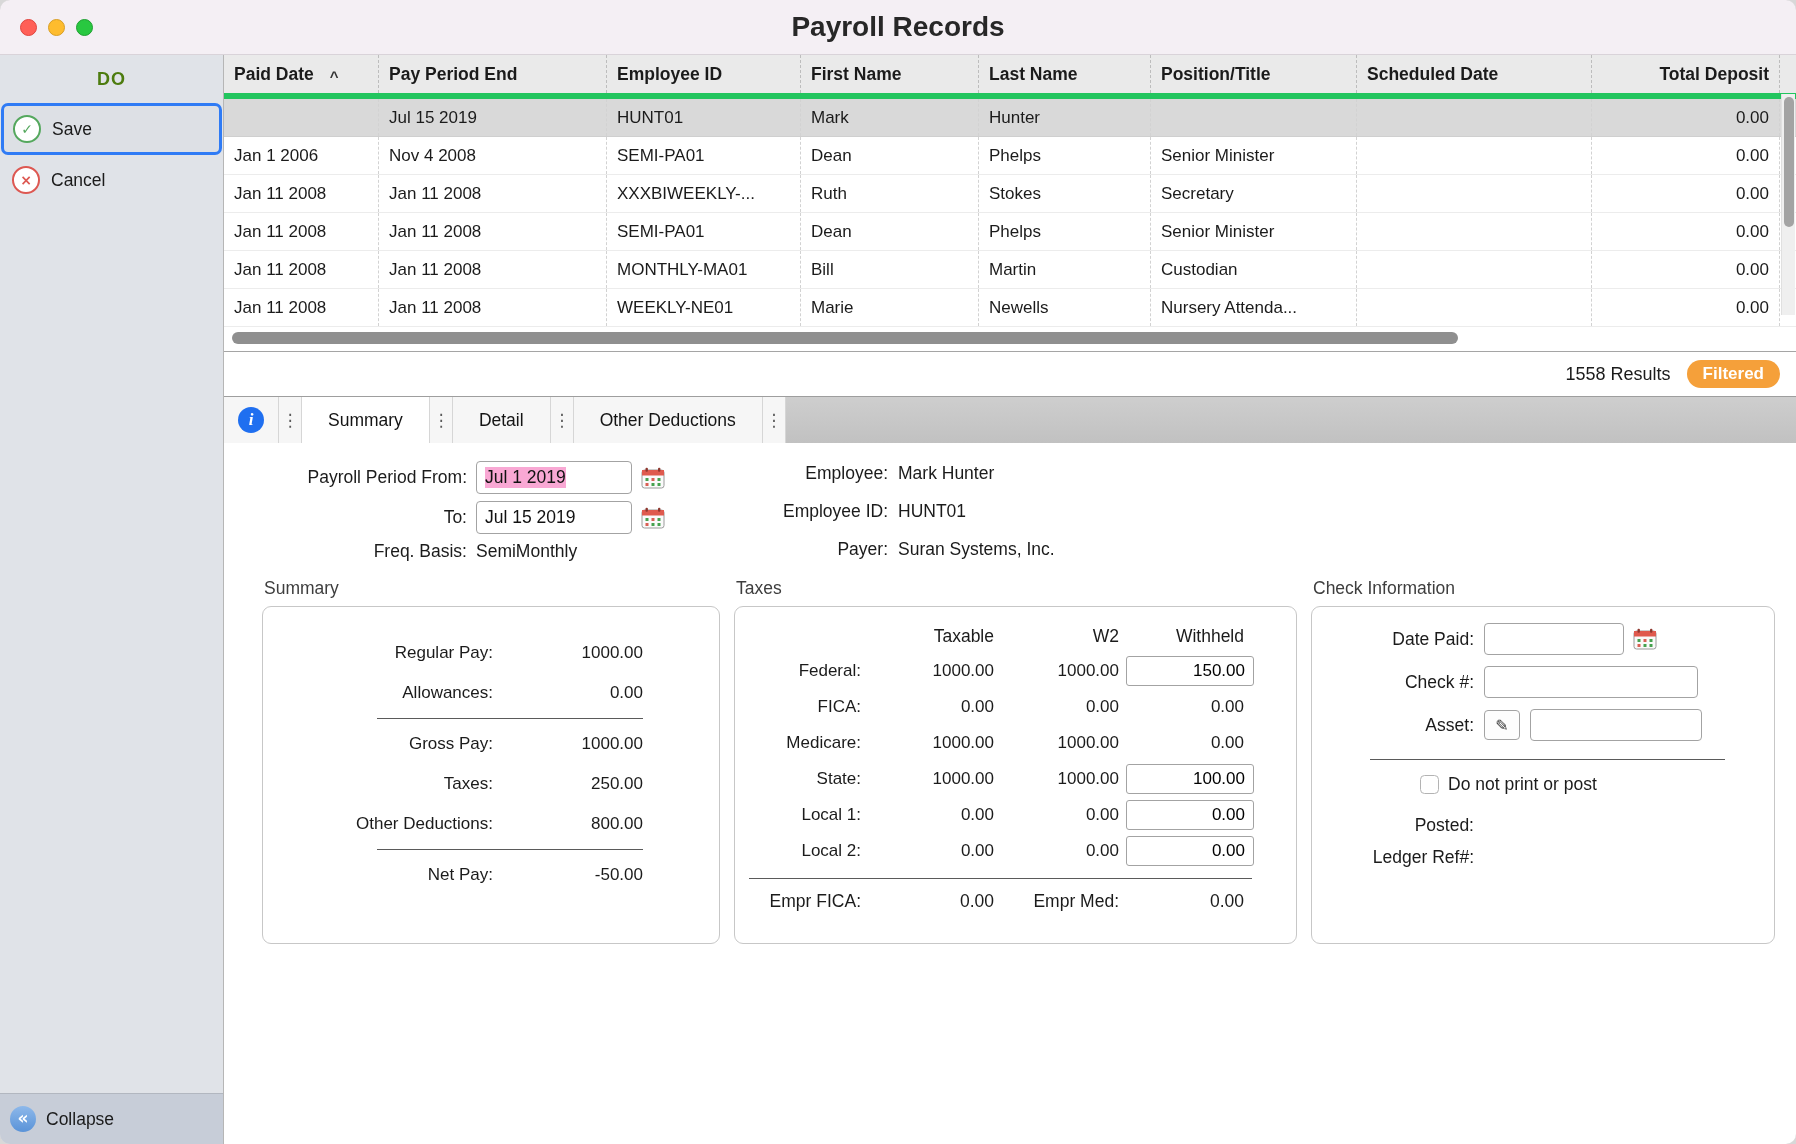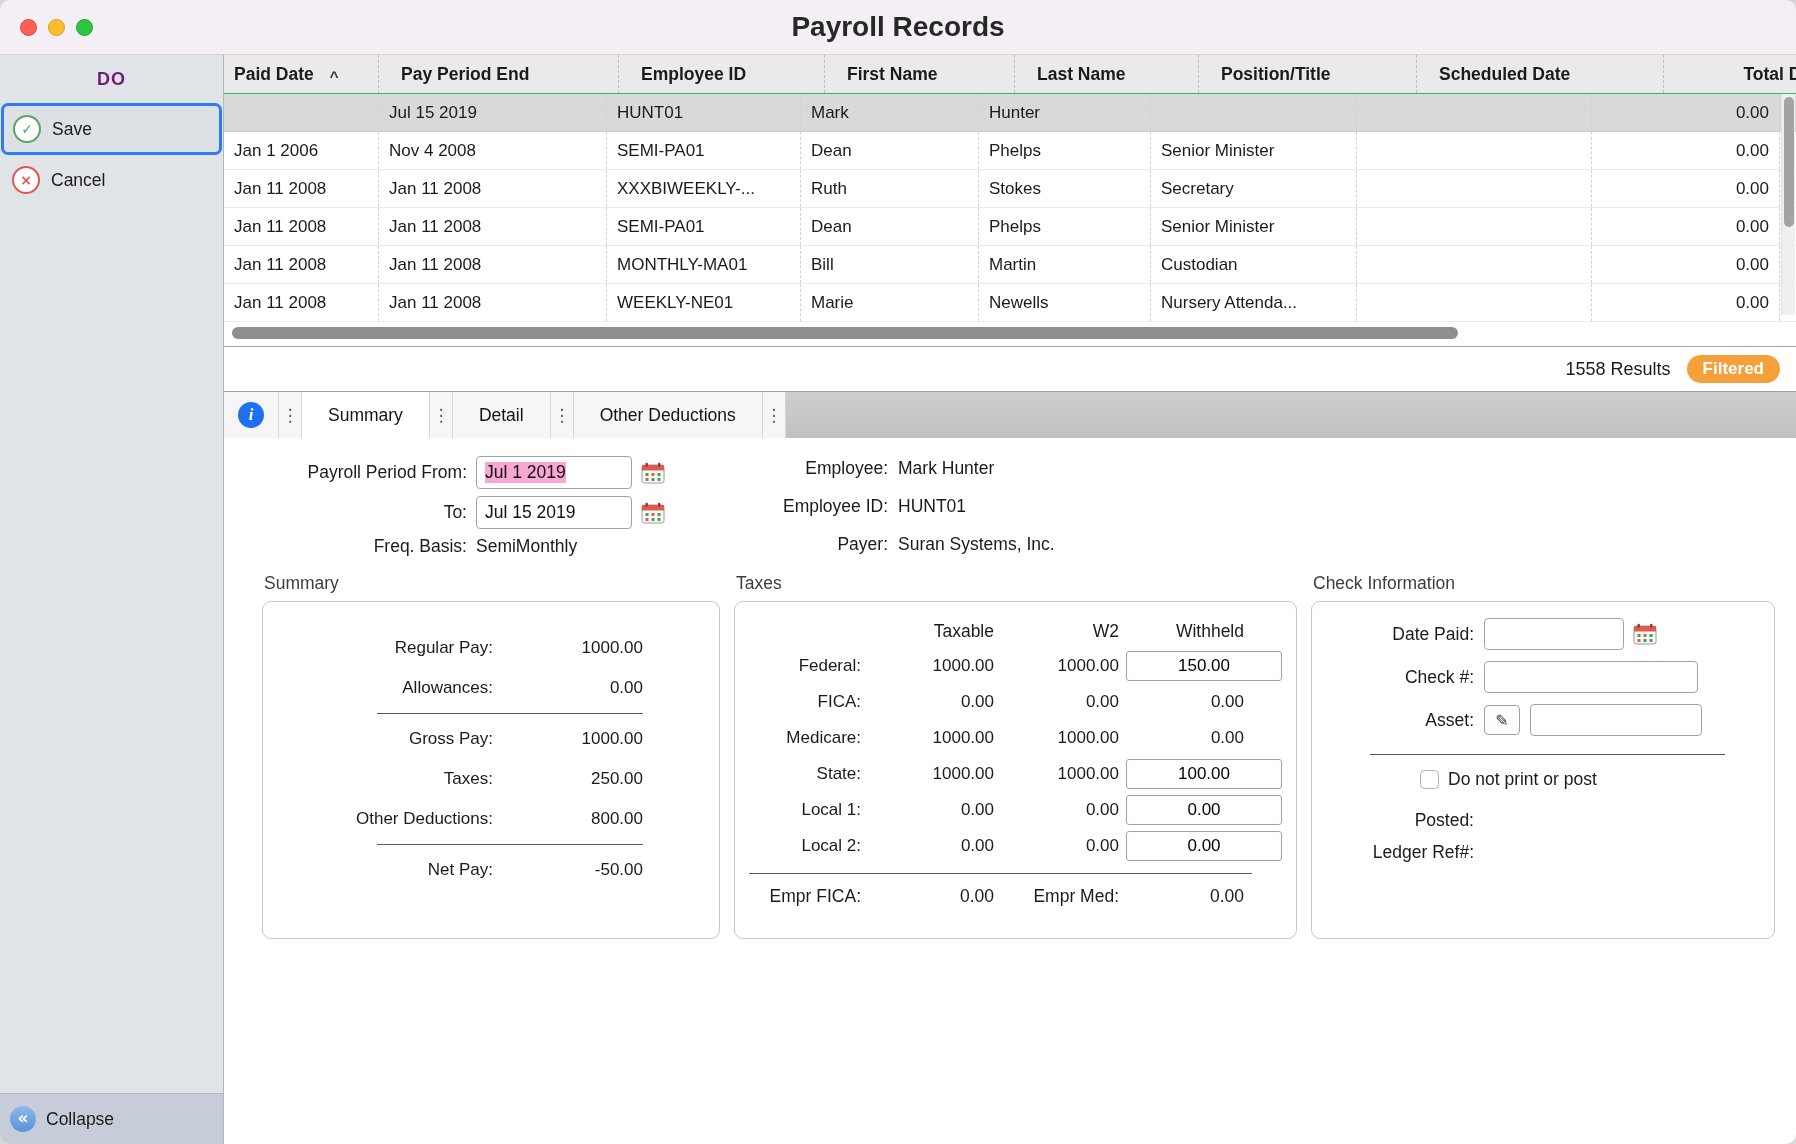--- a/index.html
+++ b/index.html
@@ -19,37 +19,37 @@
   .light.yellow{background:#febc2e;border:1px solid #d89e24;}
   .light.green{background:#28c840;border:1px solid #1f9f31;}
   .win-title{position:absolute;left:0;right:0;text-align:center;font-weight:700;font-size:28px;color:#272727;}
 
   
   .body{display:flex;height:calc(100% - 55px);}
   .sidebar{width:223px;min-width:223px;background:#e0e3e8;border-right:1px solid #b6b6b6;position:relative;}
   .main{flex:1;min-width:0;background:#fff;display:flex;flex-direction:column;position:relative;}
 
   
-  .do-header{margin-top:14px;height:34px;text-align:center;font-weight:700;font-size:18px;letter-spacing:1px;color:#701a75;}
+  .do-header{margin-top:14px;height:34px;text-align:center;font-weight:700;font-size:18px;letter-spacing:1px;color:#4d7c0f;}
   .side-item{display:flex;align-items:center;gap:11px;height:50px;padding-left:12px;font-size:17.5px;cursor:default;}
   .side-item.save{border:3px solid #2f7bf5;border-radius:7px;margin:0 1px;padding-left:9px;height:46px;background:#dde0e5;}
   .ring-icon{width:24px;height:24px;border-radius:50%;background:#fff;display:flex;align-items:center;justify-content:center;
              font-family:"DejaVu Sans",sans-serif;font-size:14px;font-weight:700;}
   .ring-icon.green{border:2px solid #55a85e;color:#55a85e;}
   .ring-icon.red{border:2px solid #dd5852;color:#dd5852;}
   .collapse-bar{position:absolute;left:0;right:0;bottom:0;height:50px;background:#c7cdd8;border-top:1px solid #b2b7c0;
                 display:flex;align-items:center;gap:10px;padding-left:10px;font-size:17.5px;}
   .collapse-icon{width:26px;height:26px;border-radius:50%;background:linear-gradient(#8db8ea,#5a93d8);color:#fff;
                  display:flex;align-items:center;justify-content:center;font-family:"DejaVu Sans",sans-serif;font-size:17px;font-weight:700;padding-bottom:2px;box-sizing:border-box;}
 
   
   .table-section{position:relative;border-bottom:1px solid #a5a5a5;background:#fff;}
   .trow{display:grid;grid-template-columns:155px 228px 194px 178px 172px 206px 235px 188px minmax(0,1fr);}
   .th,.td{padding:0 10px;white-space:nowrap;overflow:hidden;display:flex;align-items:center;}
-  .thead{background:#eaeaea;border-bottom:1px solid #22c55e;height:38px;font-weight:700;font-size:17.5px;gap:12px;}
+  .thead{background:#eaeaea;border-bottom:6px solid #22c55e;height:38px;font-weight:700;font-size:17.5px;}
   .th{border-right:1px dashed #bdbdbd;height:38px;}
   .th.last,.td.last{border-right:none;}
   .tbody .trow{height:37px;border-bottom:1px solid #ececec;background:#fff;}
   .tbody .trow.selected{background:#d9d9d9;border-bottom:1px solid #cfcfcf;}
   .td{border-right:1px dashed #d2d2d2;font-size:17px;height:37px;}
   .td.num,.th.num{justify-content:flex-end;}
   .sort-caret{margin-left:16px;font-weight:700;color:#333;font-size:15px;transform:translateY(2px);}
   .hscroll{height:24px;position:relative;}
   .hscroll .thumb{position:absolute;top:5px;left:8px;width:78%;height:12px;background:#8f8f8f;border-radius:7px;}
   .vscroll{position:absolute;top:39px;right:1px;width:13px;height:221px;background:#efefef;border-left:1px solid #e0e0e0;}
@@ -98,21 +98,21 @@
   .sdivider{border-top:1px solid #5a5a5a;margin:5px 0 5px 104px;}
 
   
   .panel.taxes{width:563px;padding:12px 16px 0 12px;}
   .tx-grid{display:grid;grid-template-columns:114px 126px 118px 128px;column-gap:7px;align-items:center;}
   .tx-head{height:34px;display:flex;align-items:center;justify-content:flex-end;font-size:17.5px;}
   .tx-label{height:36px;display:flex;align-items:center;justify-content:flex-end;}
   .tx-num{height:36px;display:flex;align-items:center;justify-content:flex-end;}
   .tx-num.pad{padding-right:10px;}
   .tx-head.pad{padding-right:10px;}
-  input.tx-input{box-sizing:border-box;width:156px;height:30px;border:1px solid #a3a3a3;border-radius:3px;text-align:center;
+  input.tx-input{box-sizing:border-box;width:128px;height:30px;border:1px solid #a3a3a3;border-radius:3px;text-align:right;
     font-family:"Liberation Sans","DejaVu Sans",sans-serif;font-size:17px;padding:0 8px;}
   .tx-divider{grid-column:1 / -1;border-top:1px solid #5a5a5a;margin:9px 2px 2px 2px;}
   .tx-foot{height:40px;display:flex;align-items:center;justify-content:flex-end;font-size:17.5px;}
   .tx-foot.pad{padding-right:10px;}
 
   
   .panel.check{width:464px;padding:16px 23px 0 12px;}
   .cp-row{display:flex;align-items:center;margin-bottom:11px;}
   .cp-label{width:150px;text-align:right;padding-right:10px;font-size:17.5px;}
   input.cp-input{box-sizing:border-box;height:32px;border:1px solid #a3a3a3;border-radius:4px;

